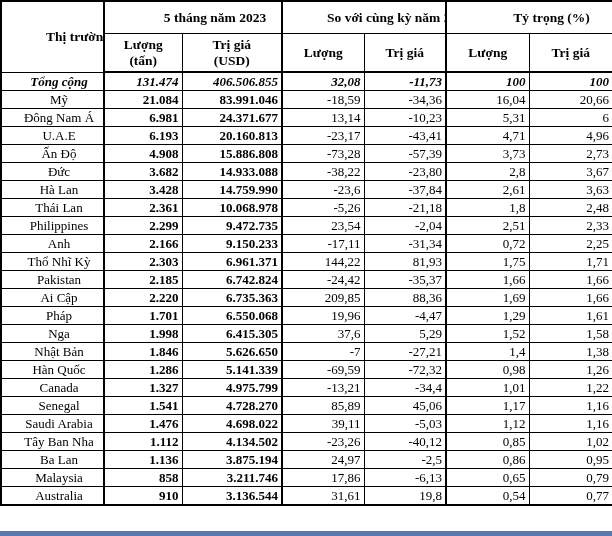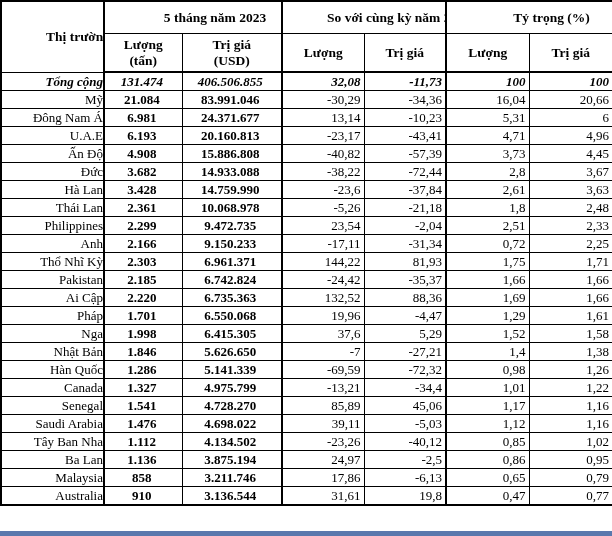--- a/index.html
+++ b/index.html
@@ -19,23 +19,23 @@
     font-size:13px;color:#000;
     overflow:hidden;white-space:nowrap;
     padding:0;
   }
   thead th{font-weight:bold;text-align:center;vertical-align:middle;font-size:13.5px;}
   tr.h1 th{height:31px;padding-left:44px;}
   tr.h2 th{height:37px;line-height:1.15;}
   tr.h2 th{border-bottom:2px solid #000;}
   .thick-left{border-left:2px solid #000 !important;}
   tbody td{height:17px;line-height:17px;vertical-align:middle;}
-  td.name{text-align:right;padding-left:13px;}
+  td.name{text-align:center;padding-left:13px;}
   td.num{text-align:right;padding-right:3px;}
-  td.b{font-weight:bold;text-align:center;}
+  td.b{font-weight:bold;}
   tr.total-row td{font-weight:bold;font-style:italic;}
   .bottom-bar{
     position:absolute;left:0;right:0;bottom:0;height:5px;
   }
 </style>
 </head>
 <body>
 
 <div class="sheet">
   <table>
@@ -77,21 +77,21 @@
     <td class="num b">406.506.855</td>
     <td class="num thick-left">32,08</td>
     <td class="num">-11,73</td>
     <td class="num thick-left">100</td>
     <td class="num">100</td>
   </tr>
         <tr>
     <td class="name">Mỹ</td>
     <td class="num b thick-left">21.084</td>
     <td class="num b">83.991.046</td>
-    <td class="num thick-left">-30,29</td>
+    <td class="num thick-left">-18,59</td>
     <td class="num">-34,36</td>
     <td class="num thick-left">16,04</td>
     <td class="num">20,66</td>
   </tr>
         <tr>
     <td class="name">Đông Nam Á</td>
     <td class="num b thick-left">6.981</td>
     <td class="num b">24.371.677</td>
     <td class="num thick-left">13,14</td>
     <td class="num">-10,23</td>
@@ -104,31 +104,31 @@
     <td class="num b">20.160.813</td>
     <td class="num thick-left">-23,17</td>
     <td class="num">-43,41</td>
     <td class="num thick-left">4,71</td>
     <td class="num">4,96</td>
   </tr>
         <tr>
     <td class="name">Ấn Độ</td>
     <td class="num b thick-left">4.908</td>
     <td class="num b">15.886.808</td>
-    <td class="num thick-left">-40,82</td>
+    <td class="num thick-left">-73,28</td>
     <td class="num">-57,39</td>
     <td class="num thick-left">3,73</td>
-    <td class="num">4,45</td>
+    <td class="num">2,73</td>
   </tr>
         <tr>
     <td class="name">Đức</td>
     <td class="num b thick-left">3.682</td>
     <td class="num b">14.933.088</td>
     <td class="num thick-left">-38,22</td>
-    <td class="num">-72,44</td>
+    <td class="num">-23,80</td>
     <td class="num thick-left">2,8</td>
     <td class="num">3,67</td>
   </tr>
         <tr>
     <td class="name">Hà Lan</td>
     <td class="num b thick-left">3.428</td>
     <td class="num b">14.759.990</td>
     <td class="num thick-left">-23,6</td>
     <td class="num">-37,84</td>
     <td class="num thick-left">2,61</td>
@@ -176,21 +176,21 @@
     <td class="num b">6.742.824</td>
     <td class="num thick-left">-24,42</td>
     <td class="num">-35,37</td>
     <td class="num thick-left">1,66</td>
     <td class="num">1,66</td>
   </tr>
         <tr>
     <td class="name">Ai Cập</td>
     <td class="num b thick-left">2.220</td>
     <td class="num b">6.735.363</td>
-    <td class="num thick-left">132,52</td>
+    <td class="num thick-left">209,85</td>
     <td class="num">88,36</td>
     <td class="num thick-left">1,69</td>
     <td class="num">1,66</td>
   </tr>
         <tr>
     <td class="name">Pháp</td>
     <td class="num b thick-left">1.701</td>
     <td class="num b">6.550.068</td>
     <td class="num thick-left">19,96</td>
     <td class="num">-4,47</td>
@@ -277,20 +277,20 @@
     <td class="num">-6,13</td>
     <td class="num thick-left">0,65</td>
     <td class="num">0,79</td>
   </tr>
         <tr>
     <td class="name">Australia</td>
     <td class="num b thick-left">910</td>
     <td class="num b">3.136.544</td>
     <td class="num thick-left">31,61</td>
     <td class="num">19,8</td>
-    <td class="num thick-left">0,47</td>
+    <td class="num thick-left">0,54</td>
     <td class="num">0,77</td>
   </tr>
       </tbody>
   </table>
 
   <div class="bottom-bar" style="background-color: rgb(90, 120, 173);"></div>
 </div>
 
 </body></html>

